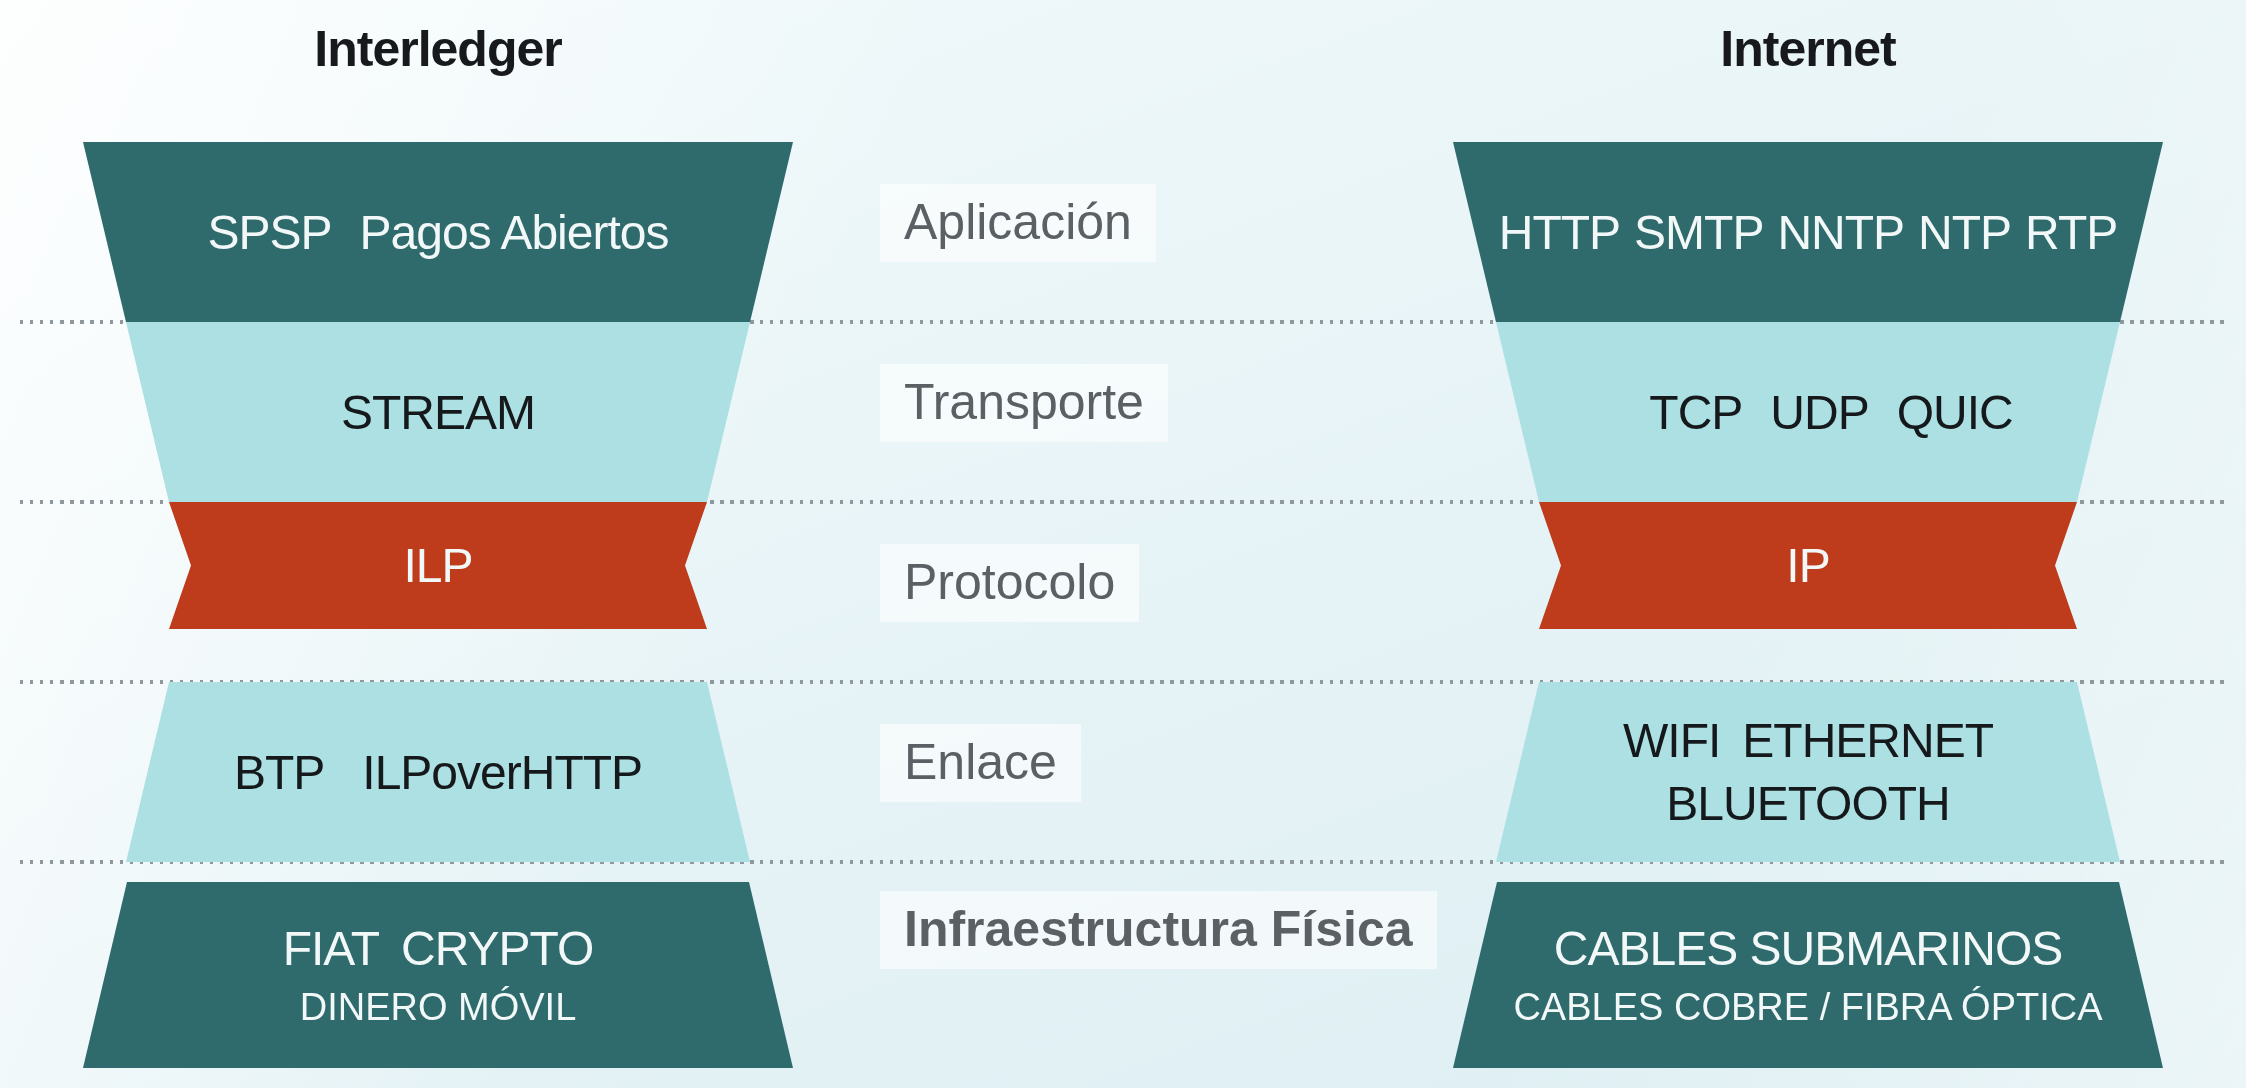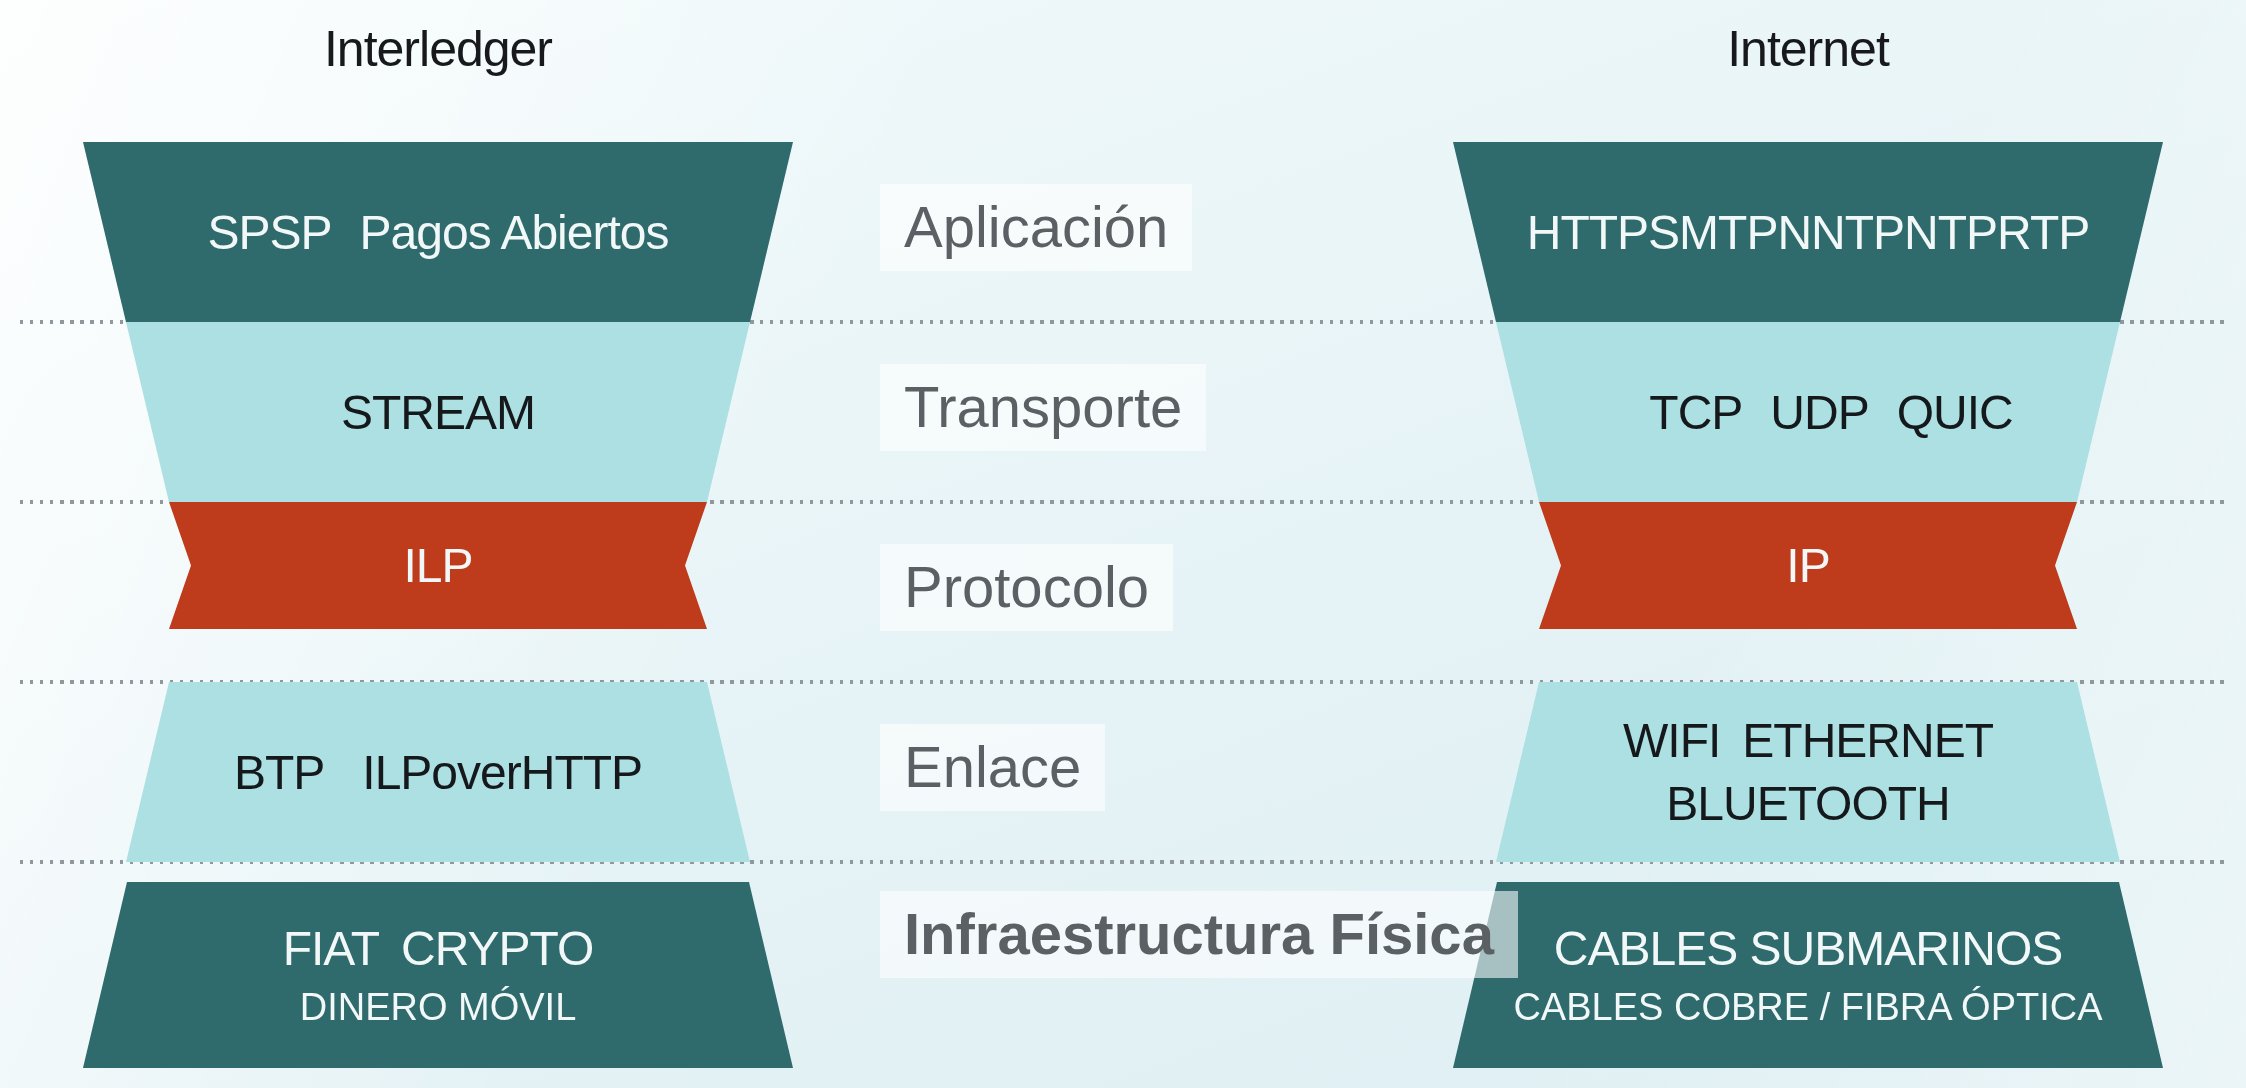--- a/index.html
+++ b/index.html
@@ -26,21 +26,21 @@
   
   .dotline{
     position:absolute;left:20px;width:2210px;height:4px;
     background-image:repeating-linear-gradient(90deg, var(--dot-gray) 0 3.5px, transparent 3.5px 10px);
     z-index:1;
   }
   
   .stack-title{
     position:absolute;top:20px;width:710px;
     text-align:center;
-    font-size:50px;font-weight:normal;letter-spacing:-1px;
+    font-size:50px;font-weight:bold;letter-spacing:-1px;
     color:var(--title-color);
     z-index:3;
   }
   .left-title{left:83px;}
   .right-title{left:1453px;}
   
   .stack{position:absolute;top:142px;width:710px;height:926px;z-index:2;}
   .stack.left{left:83px;}
   .stack.right{left:1453px;}
   .layer{
@@ -55,27 +55,27 @@
   .layer.l3{top:360px;height:127px;background:var(--red);
     clip-path:polygon(86px 0, calc(100% - 86px) 0, calc(100% - 108px) 50%, calc(100% - 86px) 100%, 86px 100%, 108px 50%);}
   .layer.l4{top:540px;height:180px;background:var(--light-teal);
     clip-path:polygon(86px 0, calc(100% - 86px) 0, calc(100% - 43px) 100%, 43px 100%);}
   .layer.l5{top:740px;height:186px;background:var(--dark-teal);
     clip-path:polygon(44px 0, calc(100% - 44px) 0, 100% 100%, 0 100%);
     flex-direction:column;gap:10px;}
   .on-dark{color:var(--on-dark-text);}
   .on-light{color:var(--on-light-text);}
   .row{display:flex;align-items:baseline;}
-  .gap14{} .gap22{gap:38px;} .gap28{gap:28px;margin-left:46px;} .gap36{gap:22px;} .gap44{gap:28px;}
+  .gap14{gap:14px;} .gap22{gap:38px;} .gap28{gap:28px;margin-left:46px;} .gap36{gap:22px;} .gap44{gap:28px;}
   .col{display:flex;flex-direction:column;align-items:center;gap:8px;}
   .line2{font-size:38px;letter-spacing:0;}
   
   .row-label{
     position:absolute;left:880px;
-    font-size:58px;color:var(--label-gray);
+    font-size:50px;color:var(--label-gray);
     background:rgba(255,255,255,0.58);
     padding:10px 24px;white-space:nowrap;
     z-index:3;line-height:1.15;
   }
   .rl-application{top:184px;}
   .rl-transport{top:364px;}
   .rl-protocol{top:544px;}
   .rl-link{top:724px;}
   .rl-physical{top:891px;font-weight:bold;}
 </style>

